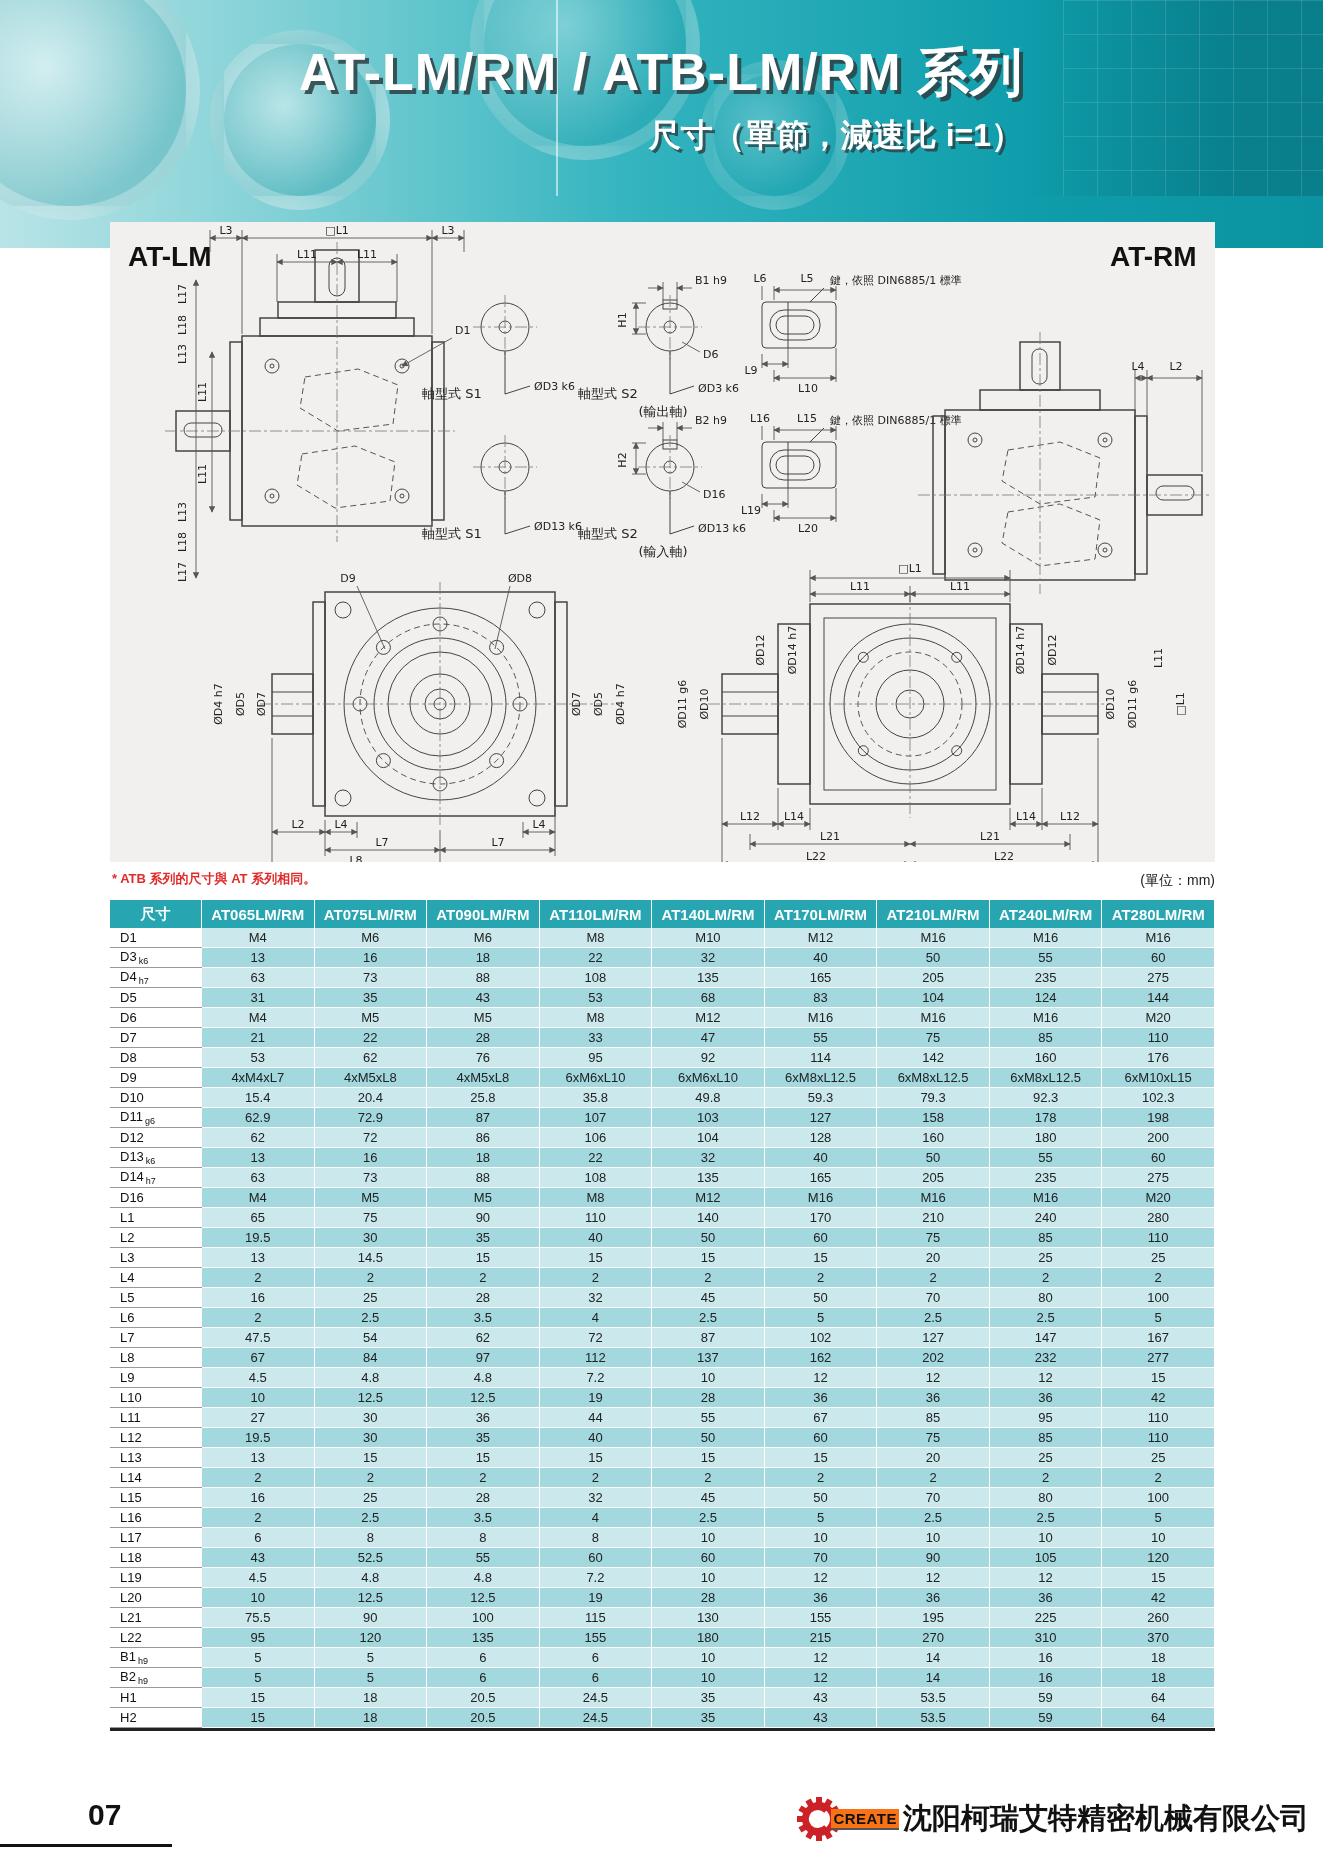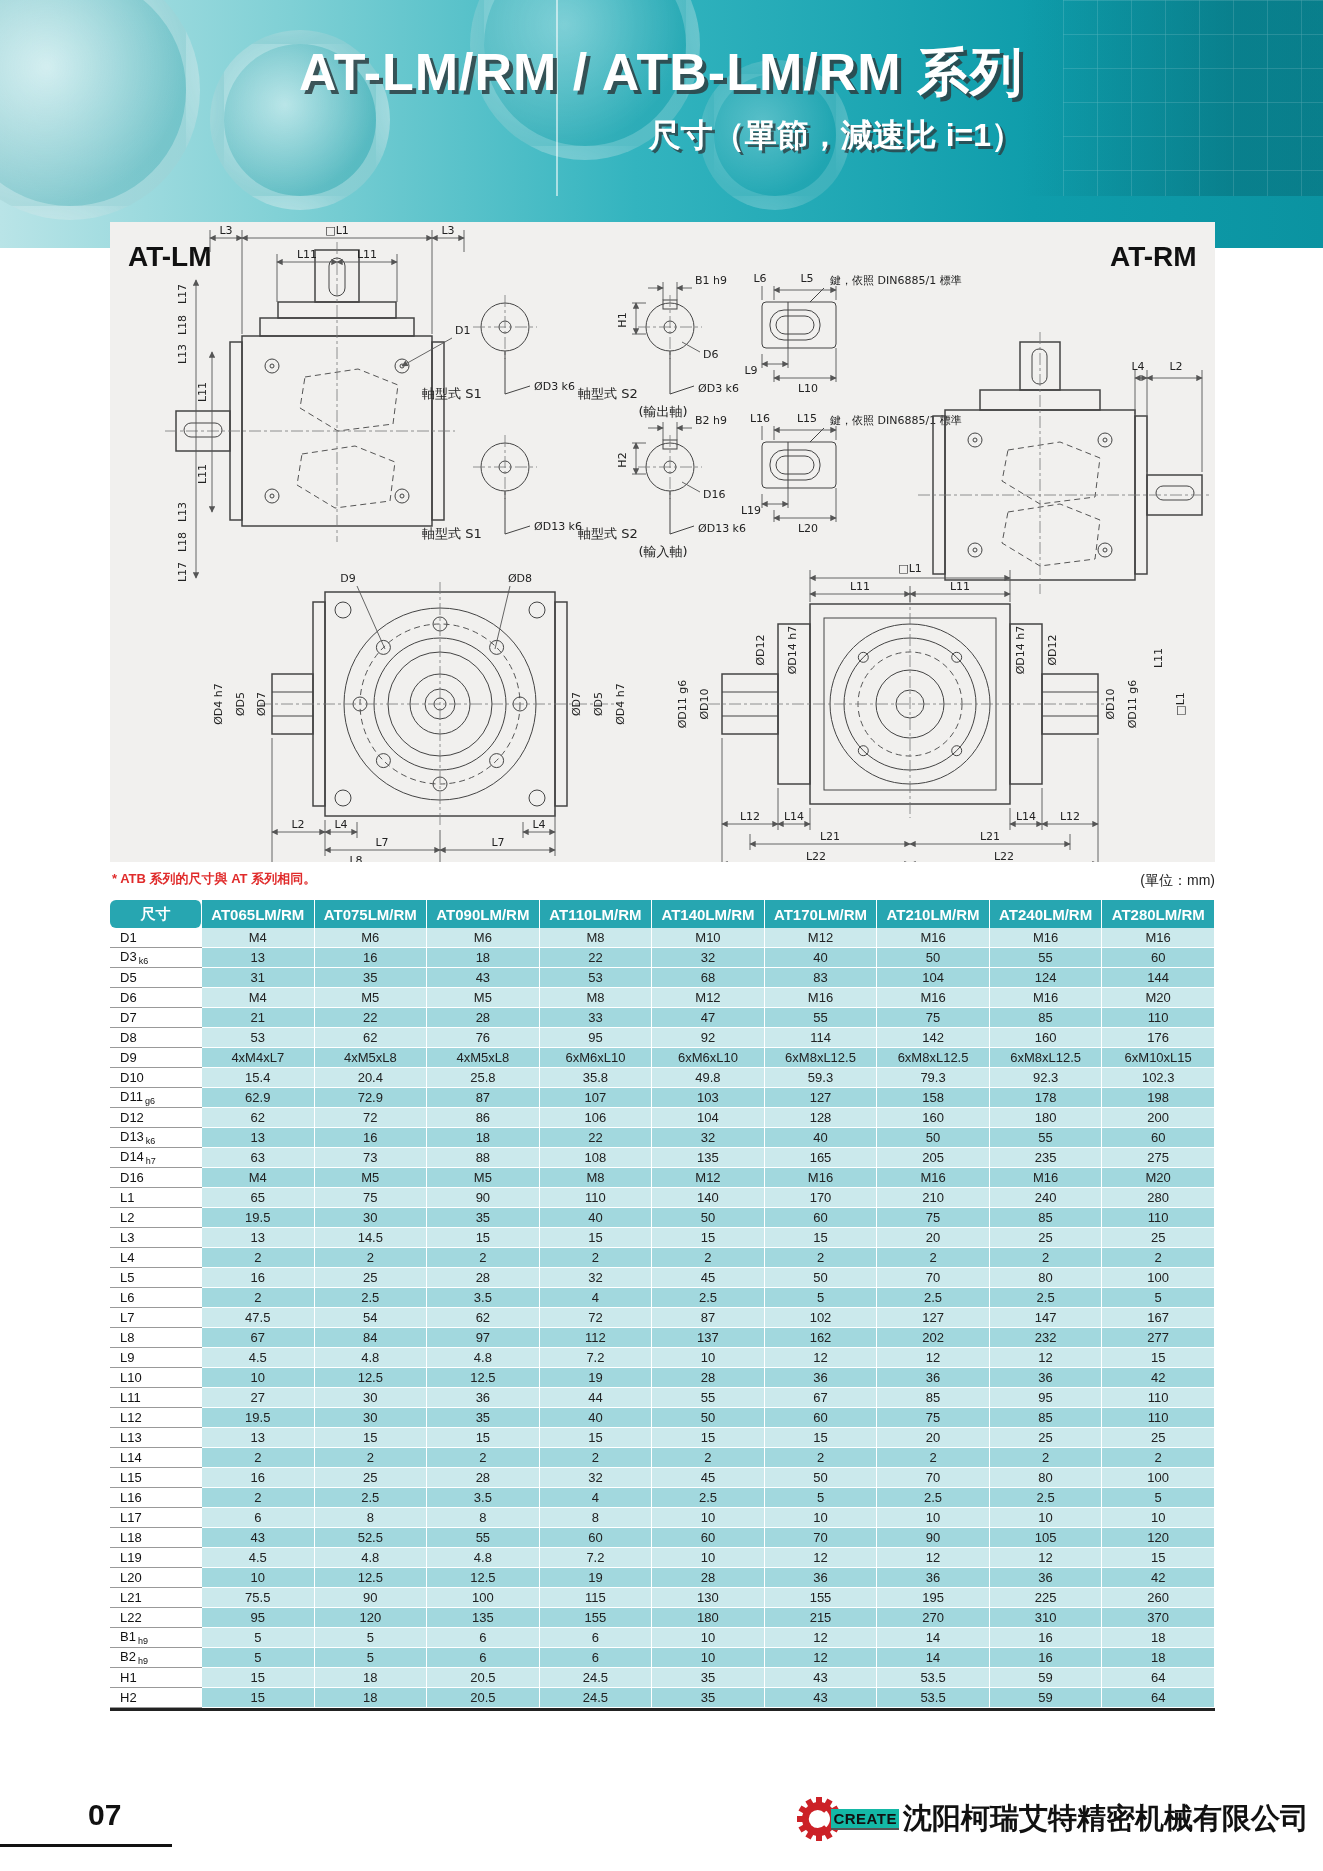--- a/index.html
+++ b/index.html
@@ -48,35 +48,35 @@
   .atb-note{position:absolute;left:112px;top:870px;font-size:13px;color:var(--note_red);font-weight:bold;}
   .unit-note{position:absolute;right:108px;top:872px;font-size:14px;color:#222;}
 
   
   .tblwrap{position:absolute;left:110px;top:900px;width:1105px;}
   table{border-collapse:separate;border-spacing:0;table-layout:fixed;width:1105px;
         border-bottom:3px solid #222;}
   col.c0{width:92px;}
   thead th{background:var(--table_header);color:#fff;font-size:15px;font-weight:bold;
     height:28px;border-right:1px solid #fff;white-space:nowrap;overflow:hidden;}
-  thead th.size{font-size:15px;border-radius:6px;}
+  thead th.size{font-size:15px;}
   tbody th{background:#fff;color:#111;font-size:13px;font-weight:normal;text-align:left;
     padding-left:10px;border-bottom:1px solid #999;height:20px;white-space:nowrap;}
   tbody th .sub{font-size:9px;vertical-align:sub;margin-left:2px;}
   tbody td{font-size:13px;text-align:center;height:20px;border-right:1px solid #fff;
     border-bottom:1px solid #fff;white-space:nowrap;}
   tr.light td{background:var(--row_light);}
   tr.dark td{background:var(--row_dark);}
 
   
   .pageno{position:absolute;left:88px;top:1798px;font-size:30px;font-weight:bold;color:#111;}
   .pageline{position:absolute;left:0;top:1844px;width:172px;height:3px;background:#111;}
   .companywrap{position:absolute;right:14px;top:1795px;display:flex;align-items:center;gap:4px;}
   .createtxt{font-size:15px;font-weight:bold;color:#111;letter-spacing:.5px;margin-left:-14px;
-    background:#14b8a6;padding:1px 2px;border-bottom:2px solid #555;}
+    background:#f97316;padding:1px 2px;border-bottom:2px solid #555;}
   .company{font-size:29px;font-weight:bold;color:#111;white-space:nowrap;}
 </style>
 </head>
 <body>
 
 <div class="banner">
   <div class="gear g1"></div>
   <div class="gear g2"></div>
   <div class="gear g3"></div>
   <div class="gear g4"></div>
@@ -488,20 +488,32 @@
           <th>D3<span class="sub">k6</span></th>
           <td>13</td>
           <td>16</td>
           <td>18</td>
           <td>22</td>
           <td>32</td>
           <td>40</td>
           <td>50</td>
           <td>55</td>
           <td>60</td>
+        </tr>
+        <tr class="light">
+          <th>D4<span class="sub">h7</span></th>
+          <td>63</td>
+          <td>73</td>
+          <td>88</td>
+          <td>108</td>
+          <td>135</td>
+          <td>165</td>
+          <td>205</td>
+          <td>235</td>
+          <td>275</td>
         </tr>
         <tr class="dark">
           <th>D5</th>
           <td>31</td>
           <td>35</td>
           <td>43</td>
           <td>53</td>
           <td>68</td>
           <td>83</td>
           <td>104</td>

